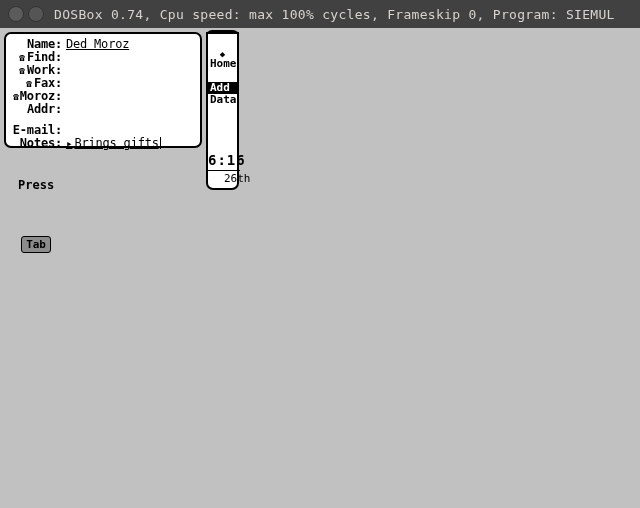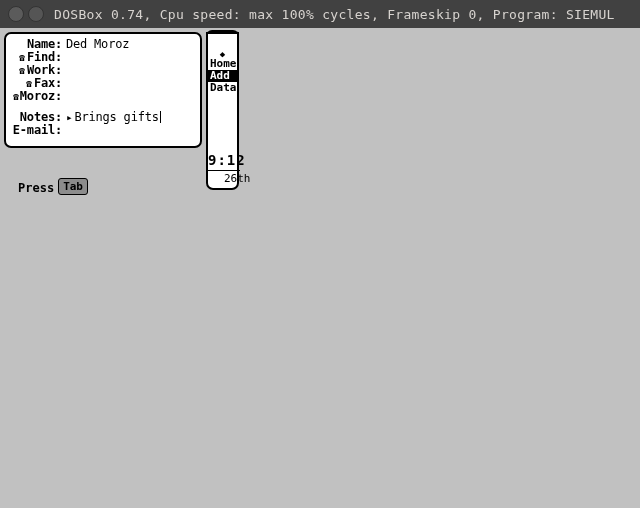--- a/index.html
+++ b/index.html
@@ -68,20 +68,21 @@
   .glyph {
     width: 10px;
     display: inline-block;
     text-align: center;
     font-weight: normal;
     font-size: 10px;
   }
   .val {
     font-weight: normal;
     padding-left: 4px;
+    text-decoration: underline;
   }
   .cursor-caret {
     display: inline-block;
     width: 1.5px;
     height: 12px;
     background: #000;
     vertical-align: -2px;
     margin-left: 1px;
   }
   .pointer {
@@ -89,32 +90,34 @@
     padding-right: 2px;
   }
   .gap { height: 8px; }
   .entry-prompt {
     position: absolute;
     left: 18px;
     top: 150px;
     font-weight: bold;
     font-size: 12px;
     display: flex;
-    align-items: flex-end;
+    align-items: center;
     gap: 4px;
+    flex-direction: column;
   }
   .keycap {
     display: inline-block;
     background: #8c8c8c;
     color: #000;
     border: 1.5px solid #000;
     border-radius: 3px;
     padding: 1px 4px;
     font-weight: bold;
     font-size: 11px;
+    margin-top: 40px;
   }
   .side {
     left: 206px;
     top: 4px;
     width: 33px;
     height: 158px;
     border-top-left-radius: 0;
     border-top-right-radius: 0;
   }
   .side-tab {
@@ -147,20 +150,21 @@
     line-height: 8px;
     height: 8px;
   }
   .menu-item {
     padding: 0 2px;
     line-height: 12px;
   }
   .menu-item.selected {
     background: #000;
     color: #fff;
+    margin-top: 12px;
   }
   .side-bottom {
     position: absolute;
     left: 0; right: 0; bottom: 2px;
     text-align: center;
   }
   .clk {
     font-family: monospace;
     font-weight: bold;
     font-size: 14px;
@@ -216,48 +220,54 @@
         </span>
       <span class="val"></span>
     </div>
     <div class="row">
       <span class="lbl">
           <span class="glyph">☎</span>
           <span>Moroz:</span>
         </span>
       <span class="val"></span>
     </div>
+    <div class="row">
+      <span class="lbl">
+          <span>Addr:</span>
+        </span>
+      <span class="val"></span>
+    </div>
     <div class="gap"></div>
     <div class="row">
       <span class="lbl">
+          <span>E-mail:</span>
+        </span>
+      <span class="val"></span>
+    </div>
+    <div class="row">
+      <span class="lbl">
           <span>Notes:</span>
         </span>
       <span class="val"><span class="pointer">▸</span><span>Brings gifts</span><span class="cursor-caret"></span></span>
-    </div>
-    <div class="row">
-      <span class="lbl">
-          <span>E-mail:</span>
-        </span>
-      <span class="val"></span>
     </div>
   </div>
 
   <div class="entry-prompt">
     <span>Press</span>
     <span class="keycap">Tab</span>
   </div>
 
   <div class="side-tab">Data</div>
 
   <div class="frame side">
     <div class="side-inner">
       <div class="menu-arrow">◆</div>
       <div class="menu-item">Home</div>
       <div class="menu-item selected">Add</div>
       <div class="menu-item">Data</div>
     </div>
     <div class="side-bottom">
-      <div class="clk">9:12</div>
+      <div class="clk">6:16</div>
       <div class="date">26th</div>
     </div>
   </div>
 
 </div>
 
 </body></html>

